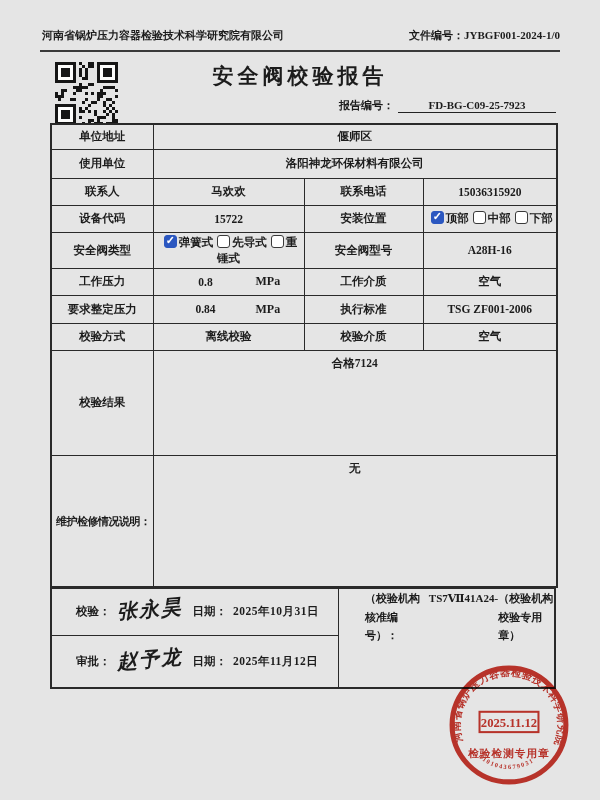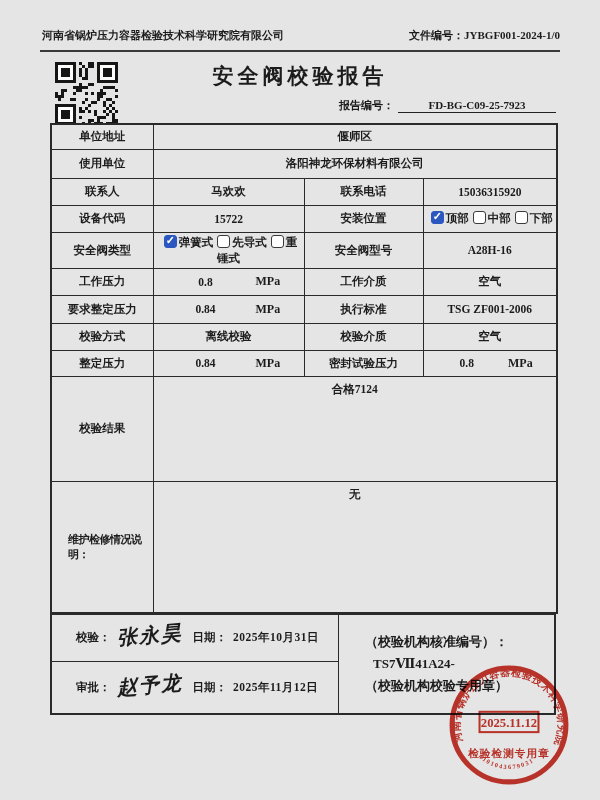--- a/index.html
+++ b/index.html
@@ -18,43 +18,43 @@
   .rn-value{display:inline-block;width:158px;text-align:center;
     border-bottom:1.5px solid #222;padding-bottom:1px;margin-left:4px;}
   
   .form{position:absolute;top:123px;left:50px;width:506px;}
   table{border-collapse:collapse;table-layout:fixed;width:506px;}
   table,td{border:1.5px solid #2a2a2a;}
   table{border-width:2px;}
   td{font-size:11.5px;font-weight:bold;text-align:center;vertical-align:middle;
      padding:1px 2px;overflow:hidden;}
   .t2,.t3{margin-top:-1.5px;}
-  td.left-lbl{text-align:left;padding-left:16px;font-size:11px;letter-spacing:-0.5px;}
+  td.left-lbl{text-align:left;padding-left:4px;font-size:11px;letter-spacing:-0.5px;}
   td.topleft{text-align:center;vertical-align:top;padding:5px 8px;}
   .pressure{display:grid;grid-template-columns:1fr 46px;align-items:center;}
   .pressure .num{text-align:center;}
   .pressure .unit{text-align:left;font-size:12px;}
   
   .cb{display:inline-block;width:11px;height:11px;border:1.6px solid #3a3a3a;border-radius:3px;
       vertical-align:-2px;margin:0 2px 0 4px;background:#fff;position:relative;}
   .cb.checked{background:#2b57c0;border-color:#2b57c0;}
   .cb.checked::after{content:"✓";position:absolute;left:1px;top:-3px;color:#fff;
       font-size:11px;font-weight:bold;font-family:"Liberation Sans",sans-serif;}
   .cb-cell{line-height:1.45;}
   
   .sig-wrap{display:grid;grid-template-columns:287px 215px;grid-template-rows:47px 51px;
     border:2px solid #2a2a2a;margin-top:-1.5px;width:502px;}
   .sig-cell{display:flex;align-items:center;padding-left:24px;font-size:11.5px;font-weight:bold;
     border-right:1.5px solid #2a2a2a;}
   .sig-cell.first{border-bottom:1.5px solid #2a2a2a;}
   .sig-name{font-size:20px;font-style:italic;display:inline-block;
     transform:rotate(-5deg) translateY(-2px);margin:0 10px 0 6px;letter-spacing:2px;white-space:nowrap;}
   .sig-date{margin-left:6px;letter-spacing:0.5px;}
-  .org-cell{grid-column:2;grid-row:1/3;display:flex;flex-direction:column;justify-content:center;
-    font-size:13px;font-weight:bold;padding-left:26px;line-height:1.7;text-align:left;}
+  .org-cell{grid-column:2;grid-row:1/3;display:flex;justify-content:center;
+    font-size:11px;font-weight:bold;padding-left:26px;line-height:1.7;text-align:left;}
   .org-l2{padding-left:8px;}
   
   .stamp{position:absolute;left:446px;top:662px;width:126px;height:126px;
     mix-blend-mode:multiply;opacity:0.93;pointer-events:none;}
 </style>
 </head>
 <body>
 
 <div class="page">
 
@@ -239,36 +239,20 @@
         </td>
         <td>执行标准</td>
         <td>TSG ZF001-2006</td>
       </tr>
       <tr style="height:27px">
         <td>校验方式</td>
         <td>离线校验</td>
         <td>校验介质</td>
         <td>空气</td>
       </tr>
-      <tr style="height:26px">
-        <td>整定压力</td>
-        <td>
-          <div class="pressure">
-                <span class="num">0.84</span>
-                <span class="unit">MPa</span>
-              </div>
-        </td>
-        <td>密封试验压力</td>
-        <td>
-          <div class="pressure">
-                <span class="num">0.8</span>
-                <span class="unit">MPa</span>
-              </div>
-        </td>
-      </tr>
       <tr style="height:105px">
         <td>校验结果</td>
         <td colspan="3" class="topleft">合格7124</td>
       </tr>
       <tr style="height:132px">
         <td class="left-lbl">维护检修情况说明：</td>
         <td colspan="3" class="topleft">无</td>
       </tr>
     </tbody>
       </table>

